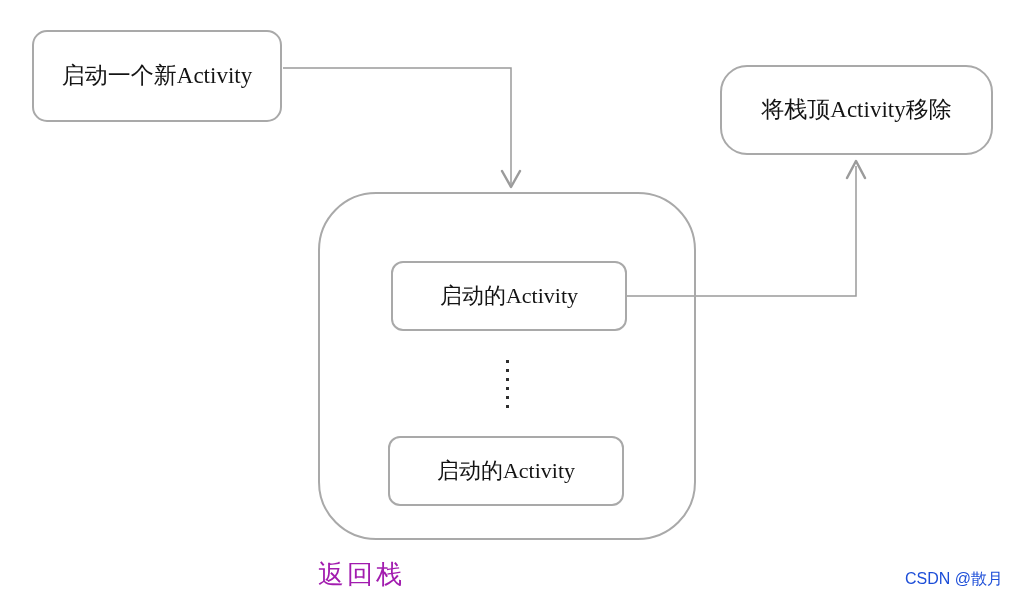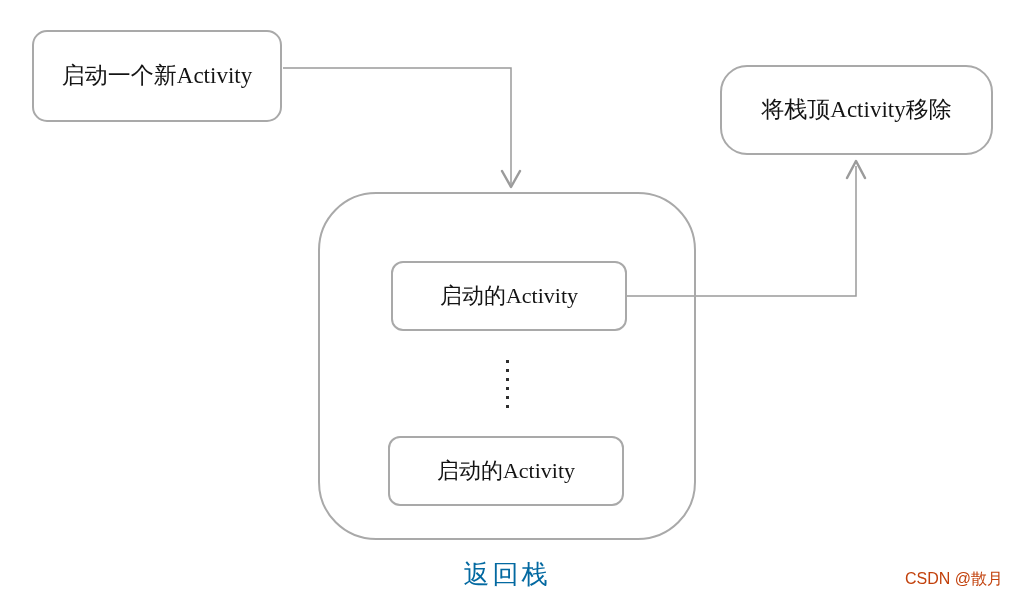--- a/index.html
+++ b/index.html
@@ -38,32 +38,32 @@
   .dots {
     position: absolute;
     left: 506px; top: 360px;
     width: 3px; height: 52px;
     background: repeating-linear-gradient(to bottom, #2e2e2e 0 3px, transparent 3px 9px);
   }
 
   .stack-label {
     position: absolute;
     left: 318px; top: 557px; width: 378px;
-    text-align: center;
+    text-align: left;
     font-size: 26px;
     letter-spacing: 3px;
-    color: #0369a1;
+    color: #a21caf;
   }
 
   .watermark {
     position: absolute;
     left: 905px; top: 569px;
     font-family: "Liberation Sans", "DejaVu Sans", sans-serif;
     font-size: 16px;
-    color: #c2410c;
+    color: #1d4ed8;
     white-space: nowrap;
   }
 </style>
 </head>
 <body>
 
 <div class="canvas">
 
   <svg class="connectors" width="1026" height="602" viewBox="0 0 1026 602" aria-hidden="true">
     <path d="M283 68 H511 V184" fill="none" stroke="#9b9b9b" stroke-width="1.5"></path>

